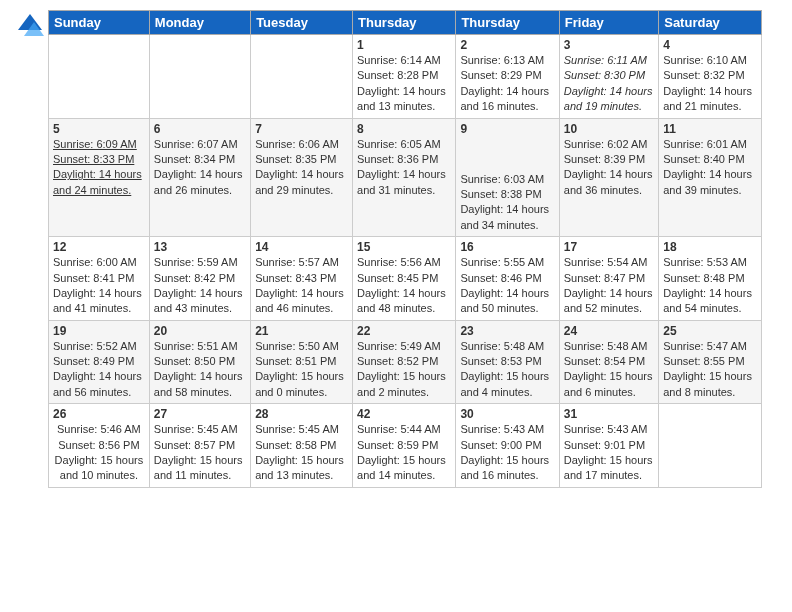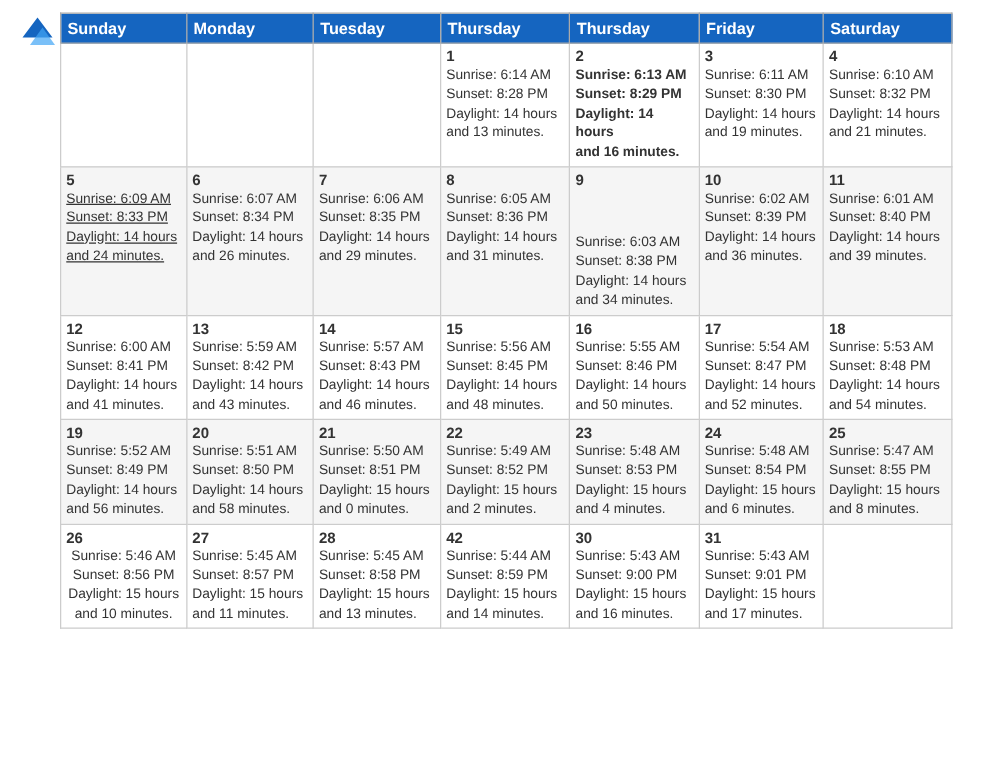--- a/index.html
+++ b/index.html
@@ -146,28 +146,28 @@
           <td class="empty"></td>
           <td>
             <div class="day-num">1</div>
             <div class="day-info" style="white-space: pre-line;">Sunrise: 6:14 AM
 Sunset: 8:28 PM
 Daylight: 14 hours
 and 13 minutes.</div>
           </td>
           <td>
             <div class="day-num">2</div>
-            <div class="day-info" style="white-space: pre-line; font-weight: bold;">Sunrise: 6:13 AM
+            <div class="day-info" style="white-space: pre-line;">Sunrise: 6:13 AM
 Sunset: 8:29 PM
 Daylight: 14 hours
 and 16 minutes.</div>
           </td>
           <td>
             <div class="day-num">3</div>
-            <div class="day-info" style="white-space: pre-line;">Sunrise: 6:11 AM
+            <div class="day-info" style="white-space: pre-line; font-style: italic;">Sunrise: 6:11 AM
 Sunset: 8:30 PM
 Daylight: 14 hours
 and 19 minutes.</div>
           </td>
           <td>
             <div class="day-num">4</div>
             <div class="day-info" style="white-space: pre-line;">Sunrise: 6:10 AM
 Sunset: 8:32 PM
 Daylight: 14 hours
 and 21 minutes.</div>

